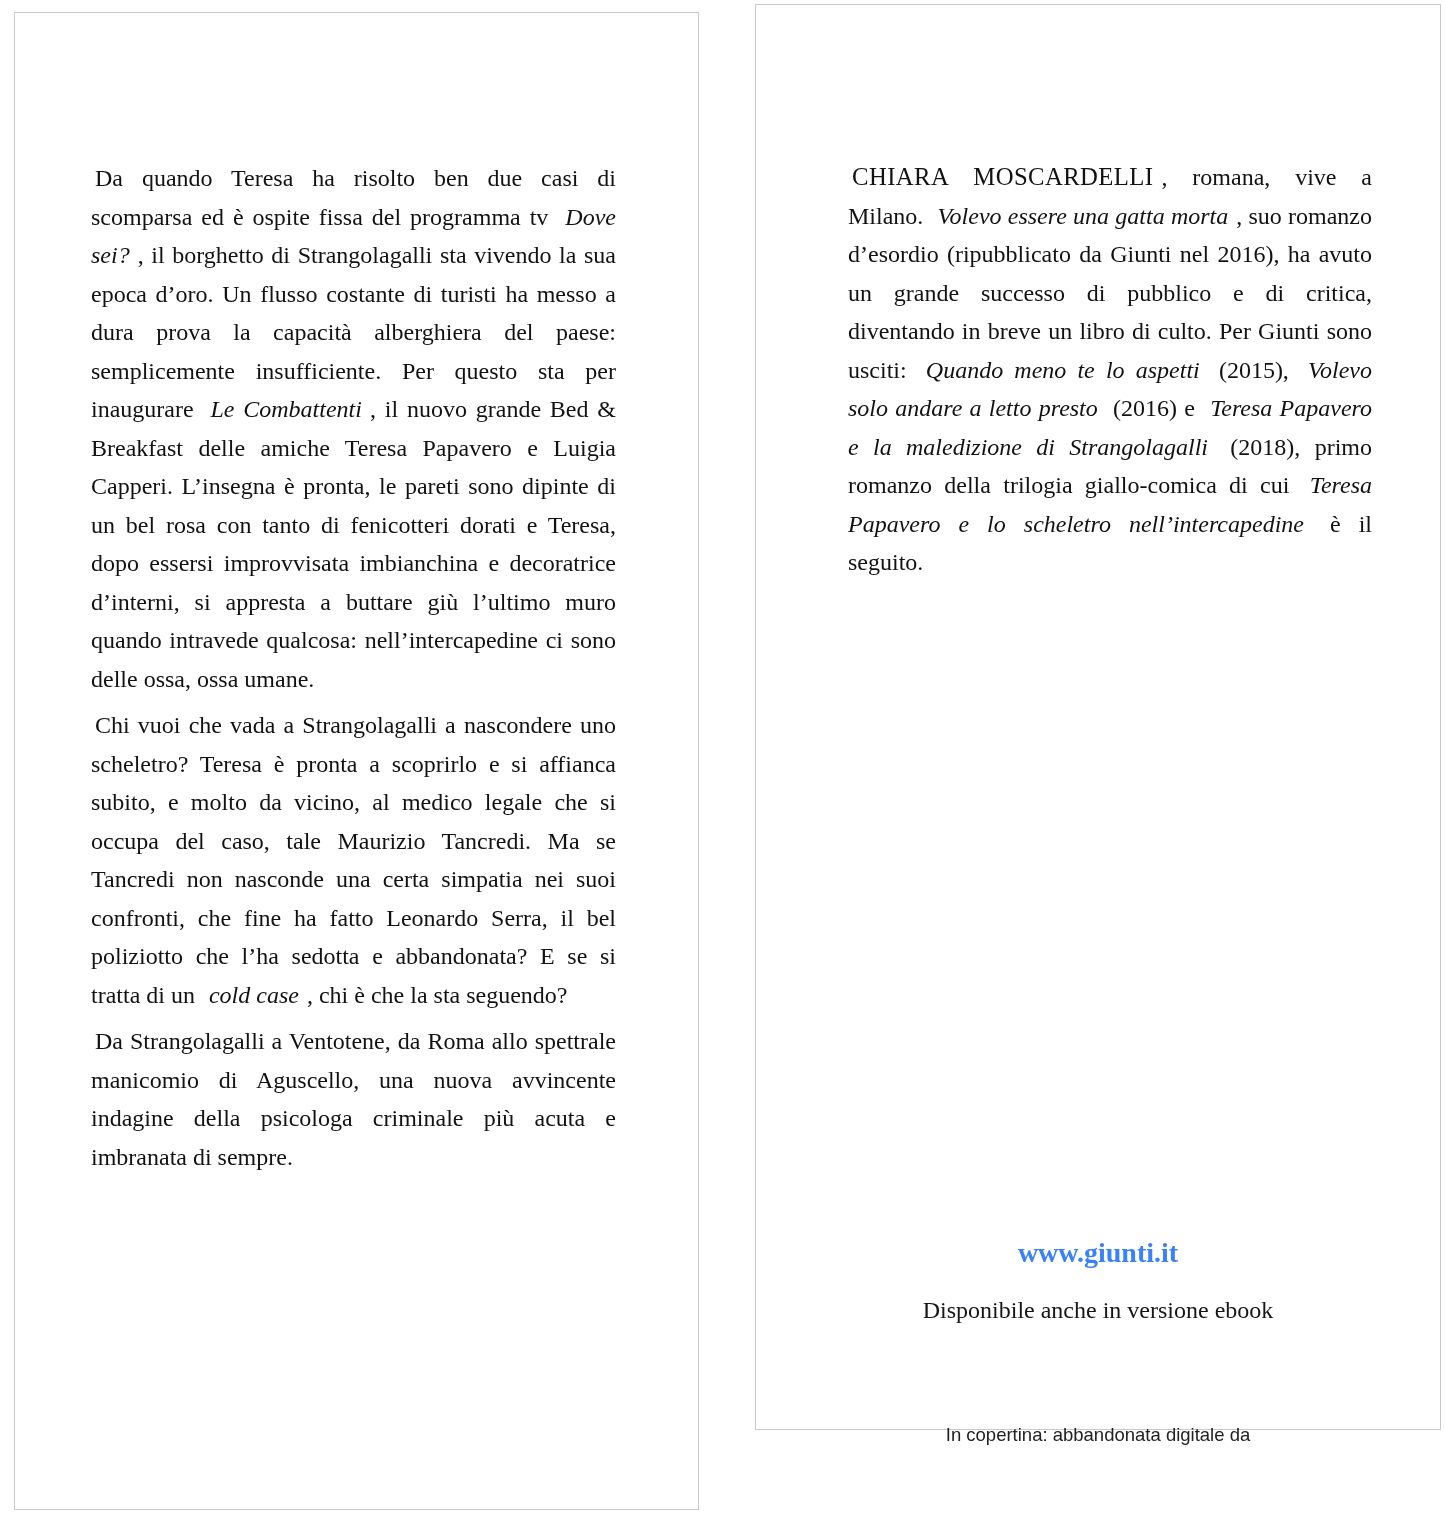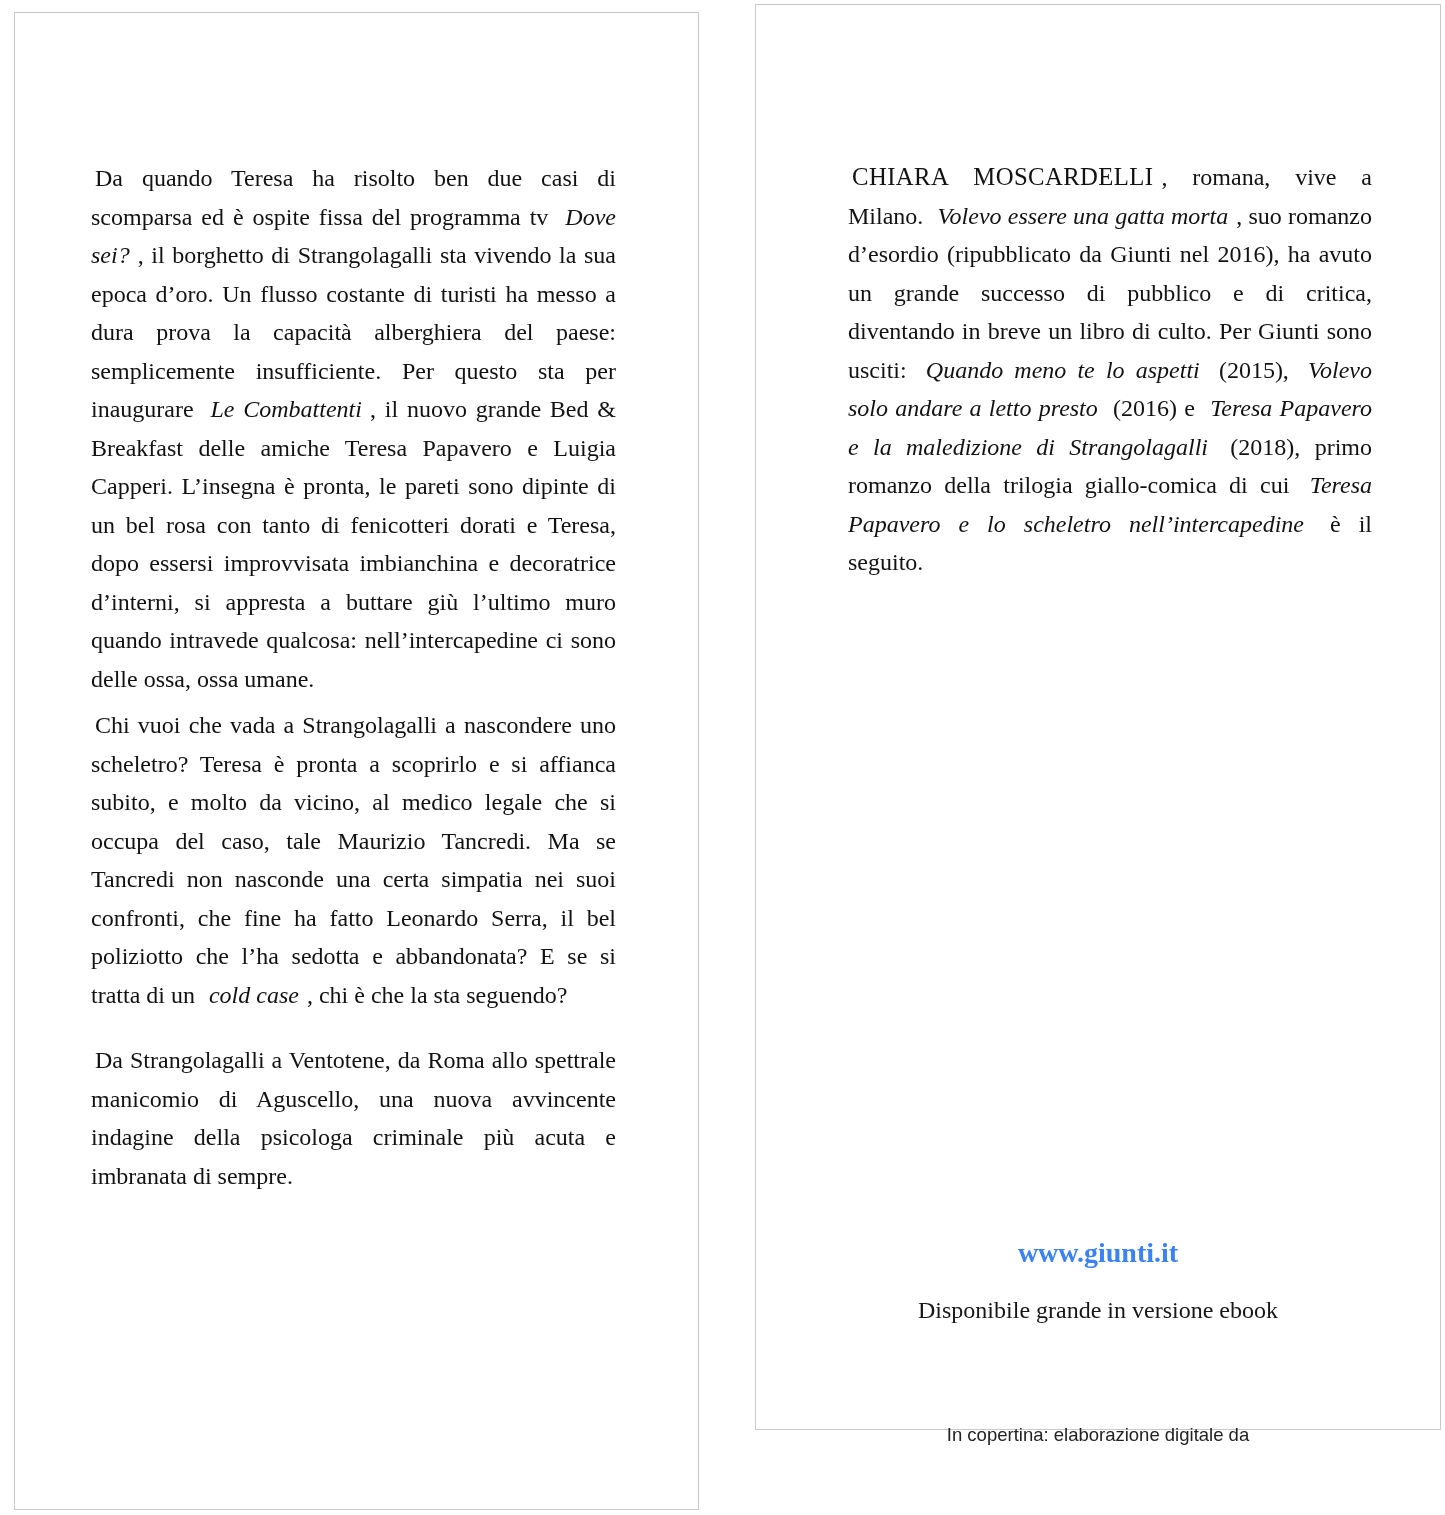--- a/index.html
+++ b/index.html
@@ -44,21 +44,20 @@
   }
   .right-text {
     left: 84px;
     top: 145px;
     width: 540px;
   }
   p.flap-paragraph {
     text-align: justify;
   }
   p.flap-paragraph.spaced {
-    margin-top: 19px;
   }
   .author-name {
     letter-spacing: 0.4px;
     font-size: 1.03em;
   }
   .seg-italic {
     font-style: italic;
   }
   .website {
     position: absolute;
@@ -102,18 +101,18 @@
   </div>
 </div>
 
 <div class="page page-right">
   <div class="flap-text right-text">
     <p class="flap-paragraph"><span class="author-name">CHIARA MOSCARDELLI</span><span>, romana, vive a Milano. </span><span class="seg-italic">Volevo essere una gatta morta</span><span>, suo romanzo d’esordio (ripubblicato da Giunti nel 2016), ha avuto un grande successo di pubblico e di critica, diventando in breve un libro di culto. Per Giunti sono usciti: </span><span class="seg-italic">Quando meno te lo aspetti</span><span> (2015), </span><span class="seg-italic">Volevo solo andare a letto presto</span><span> (2016) e </span><span class="seg-italic">Teresa Papavero e la maledizione di Strangolagalli</span><span> (2018), primo romanzo della trilogia giallo-comica di cui </span><span class="seg-italic">Teresa Papavero e lo scheletro nell’intercapedine</span><span> è il seguito.</span></p>
   </div>
 
   <div class="website">www.giunti.it</div>
 
-  <div class="ebook-note">Disponibile grande in versione ebook</div>
+  <div class="ebook-note">Disponibile anche in versione ebook</div>
 
   <div class="credits">
-    <div>In copertina: elaborazione digitale da</div>
+    <div>In copertina: abbandonata digitale da</div>
   </div>
 </div>
 
 </body></html>

